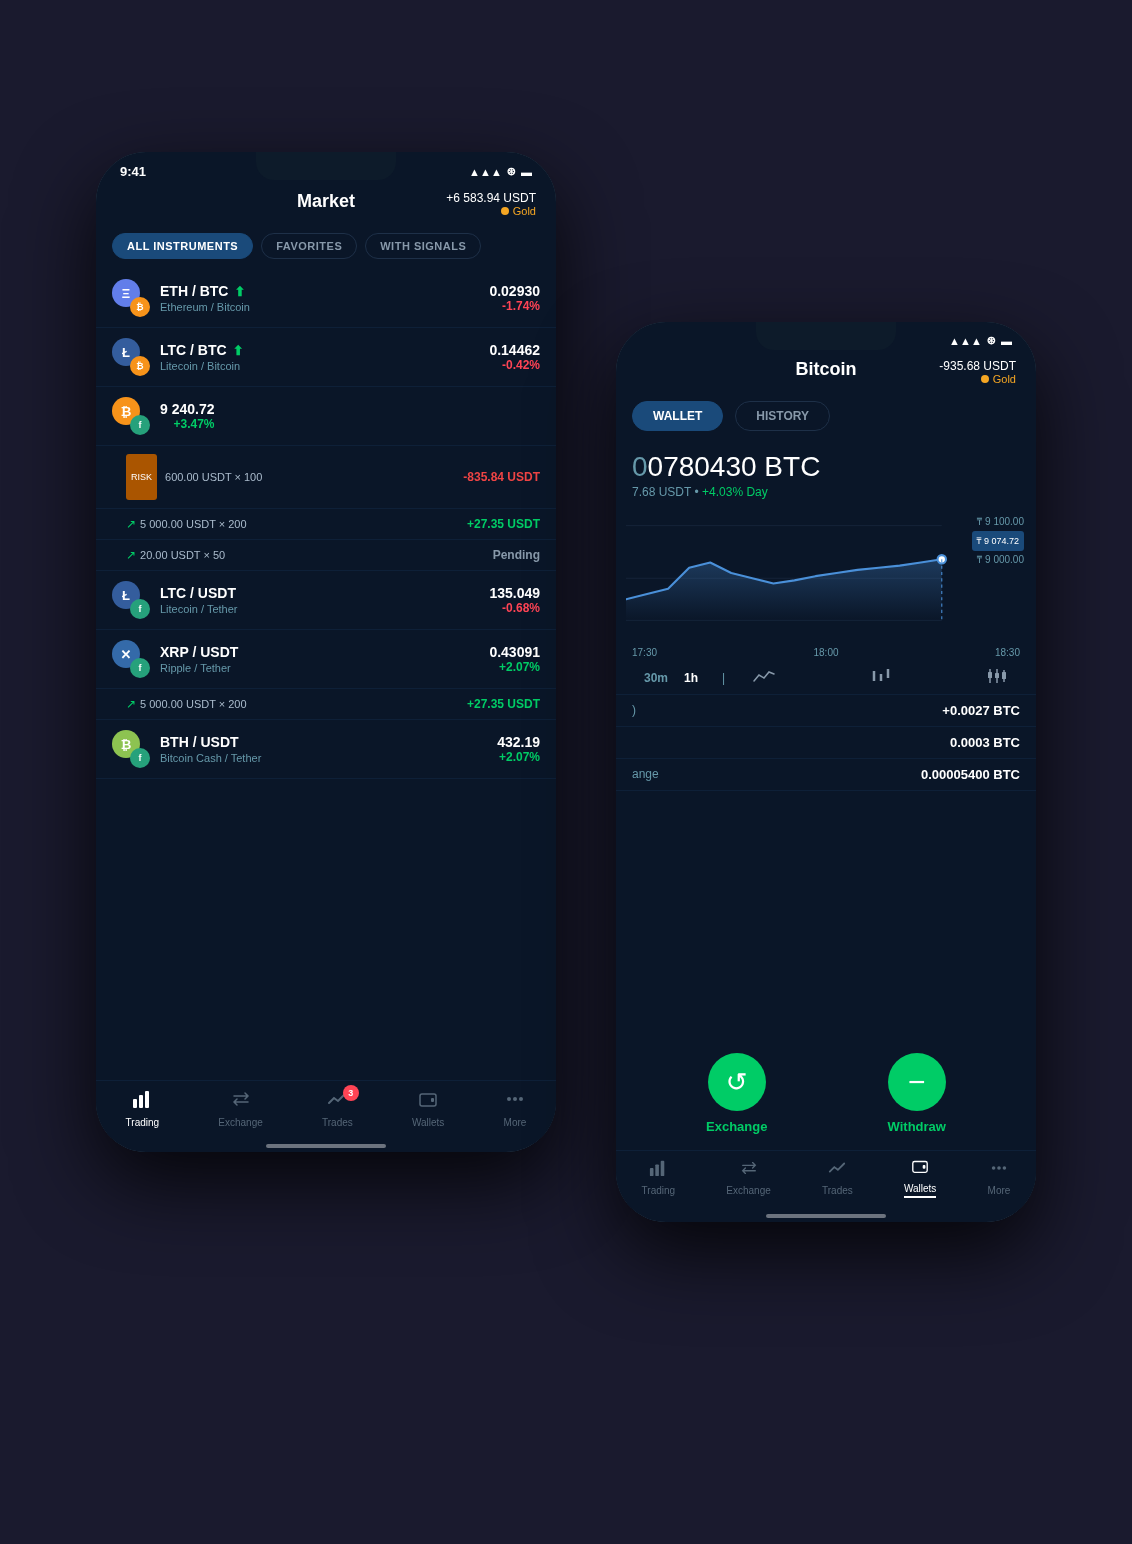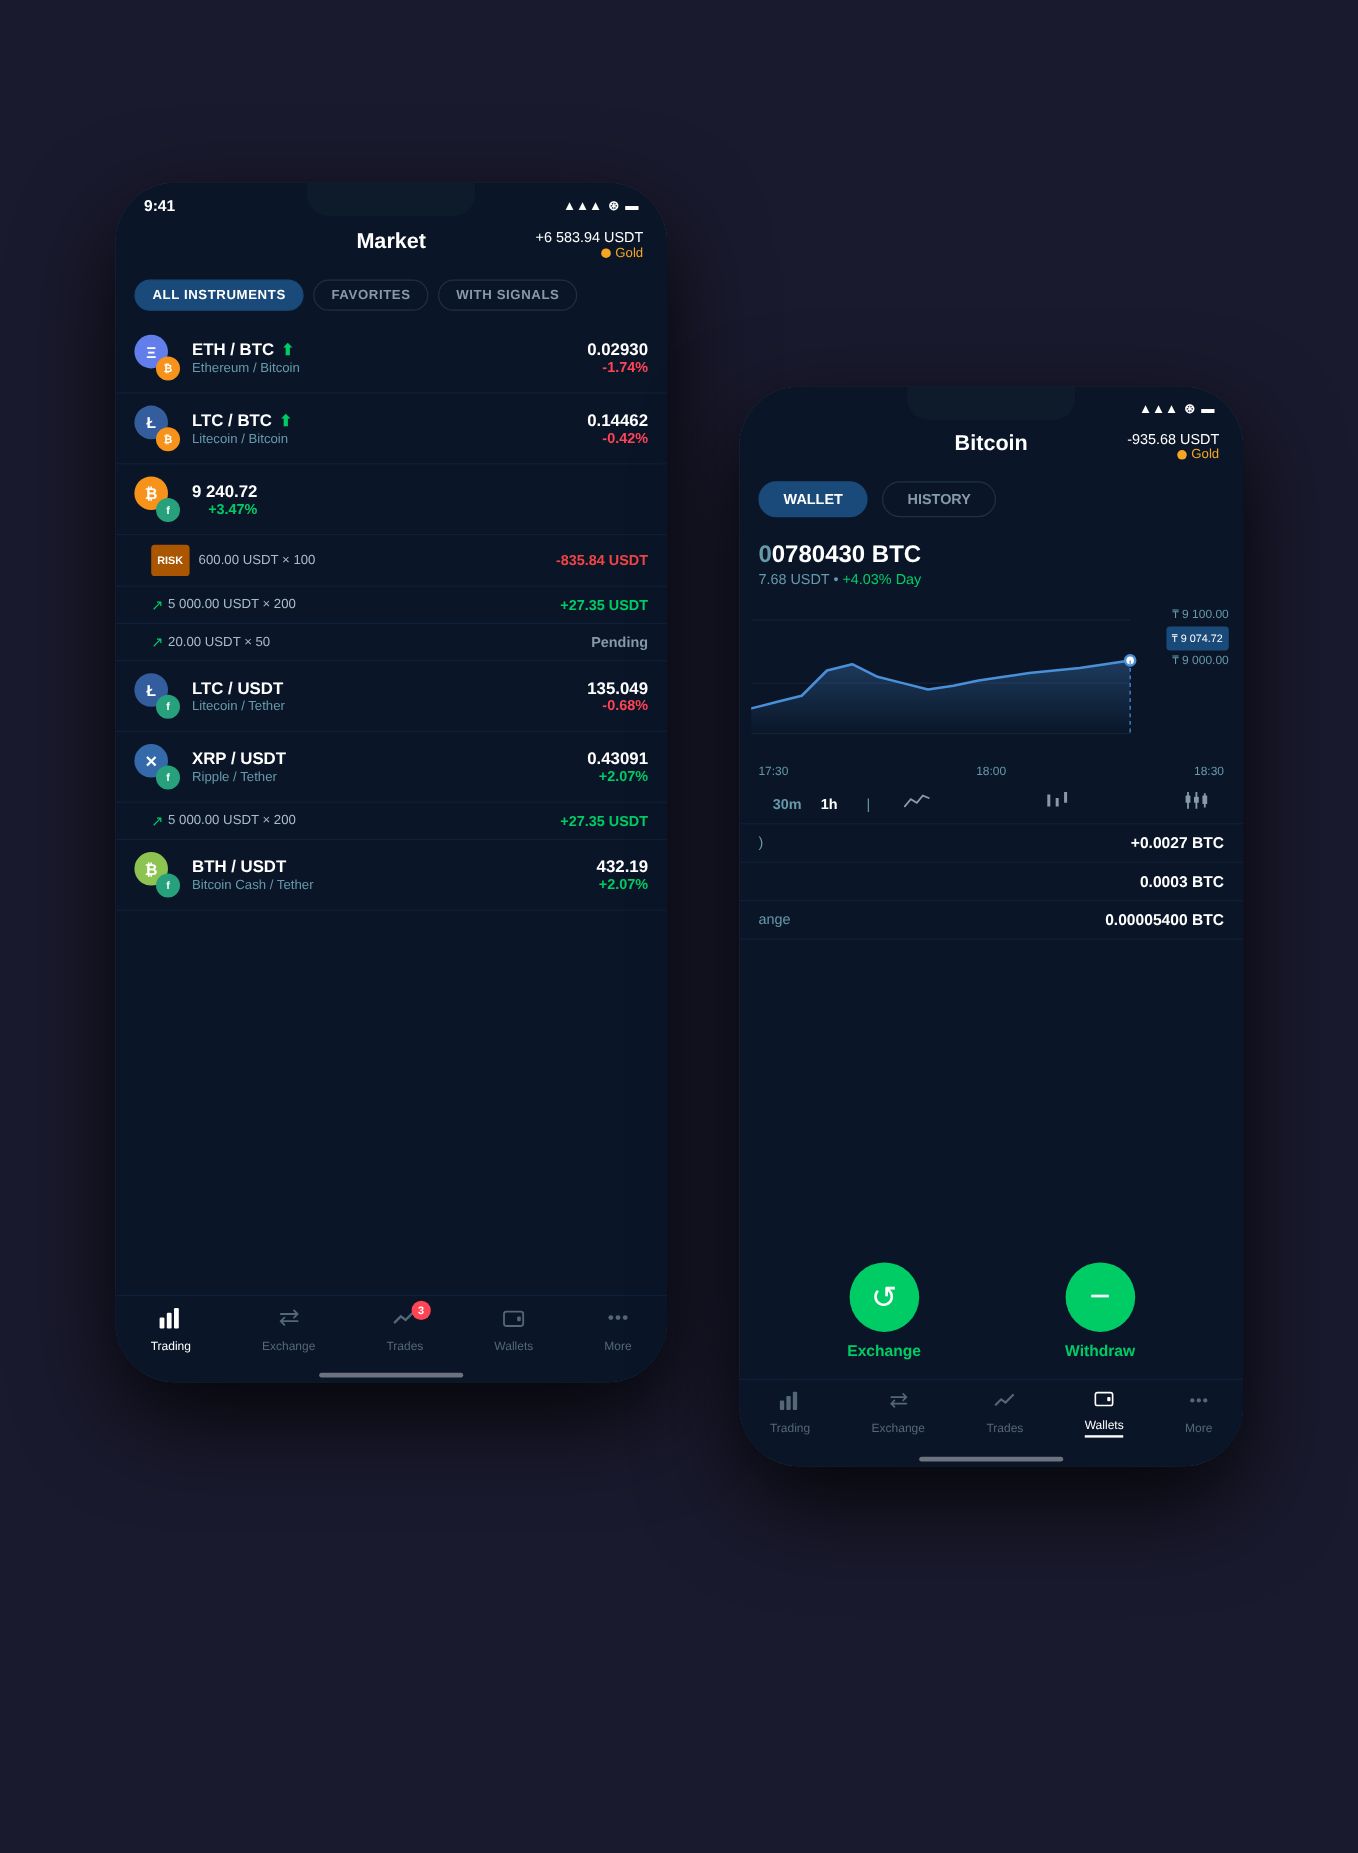--- a/index.html
+++ b/index.html
@@ -256,22 +256,22 @@
       display: flex;
       align-items: center;
       padding: 8px 16px 8px 30px;
       border-bottom: 1px solid #0e2038;
     }
 
     .risk-badge {
       background: #aa5500;
       color: white;
       font-size: 9px;
-      font-weight: bold;
-      padding: 8px 5px;
+      font-weight: normal;
+      padding: 18px 5px;
       border-radius: 3px;
       margin-right: 8px;
     }
 
     .trade-info {
       flex: 1;
       color: #aabbcc;
       font-size: 11px;
     }
 
@@ -385,22 +385,22 @@
       border-color: #1a4a7a;
     }
 
     .btc-amount {
       padding: 10px 16px 4px;
       flex-shrink: 0;
     }
 
     .btc-big {
       color: white;
-      font-size: 20px;
-      font-weight: 700;
+      font-size: 28px;
+      font-weight: 400;
     }
 
     .btc-sub {
       color: #6699aa;
       font-size: 12px;
       margin-top: 2px;
     }
 
     .btc-positive { color: #00cc66; }
 

